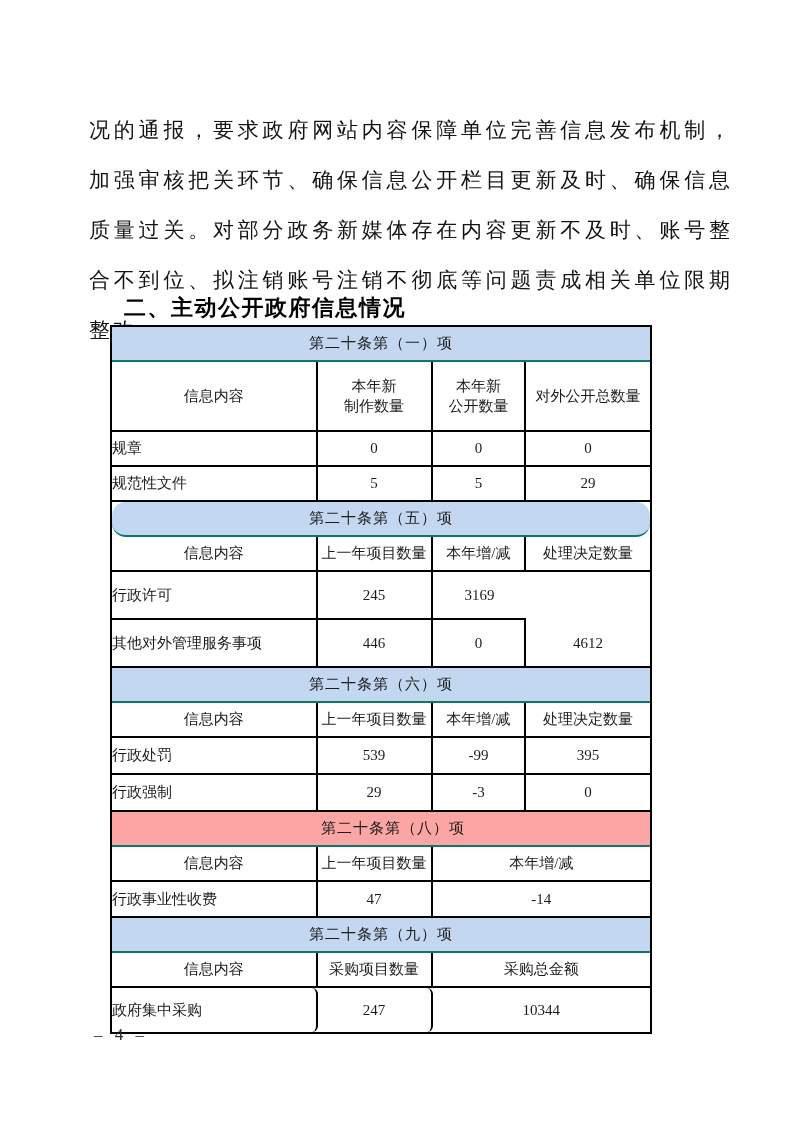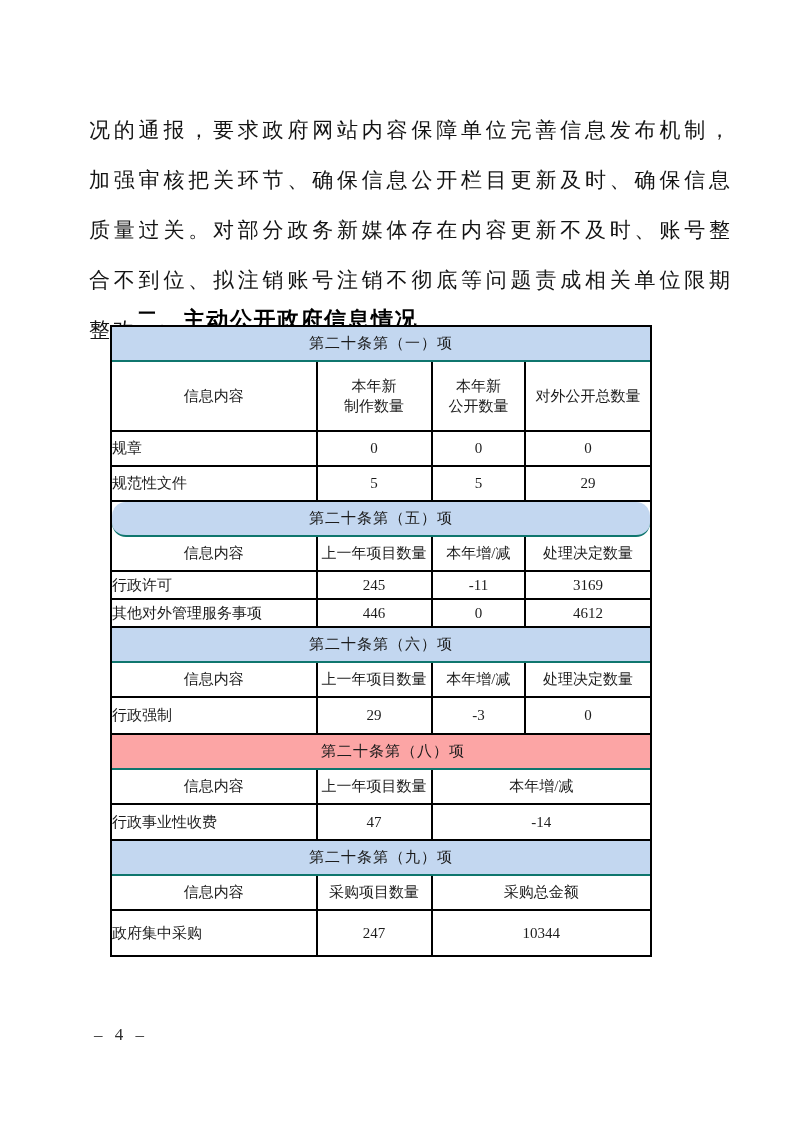--- a/index.html
+++ b/index.html
@@ -20,21 +20,21 @@
     font-size: 21px;
     line-height: 50px;
     letter-spacing: 3px;
     text-align: justify;
     color: #141414;
   }
 
   .heading {
     position: absolute;
     left: 124px; top: 293px;
-    margin: 12px;
+    margin: 0;
     font-family: "Liberation Sans", sans-serif;
     font-size: 22px;
     font-weight: bold;
     letter-spacing: 1.5px;
     color: #000;
   }
 
   .tables {
     position: absolute;
     left: 110px; top: 325px; width: 542px;
@@ -64,24 +64,24 @@
     text-align: center;
     white-space: pre-line;
     line-height: 1.35;
   }
   .cell:last-child { border-right: none; }
   .cell.left { justify-content: flex-start; text-align: center; }
 
   .hdr .cell { height: 35px; }
   .t0 .hdr .cell { height: 70px; }
   .t0 .data .cell { height: 35px; }
-  .t1 .data .cell { height: 28px; }
+  .t1 .data .cell { height: 48px; }
   .t2 .data .cell { height: 37px; }
   .t3 .data .cell { height: 36px; }
-  .t4 .data .cell { height: 44px; }
+  .t4 .data .cell { height: 44px; border-radius: 6px; }
 
   .section:last-child .row:last-child .cell { border-bottom: none; }
 
   .footer {
     position: absolute;
     left: 94px; top: 1025px;
     font-size: 17px;
     letter-spacing: 4px;
     color: #2a2a2a;
   }
@@ -123,37 +123,42 @@
         <div class="band" style="background: rgb(195, 215, 240); border-radius: 14px;">第二十条第（五）项</div>
         <div class="row hdr cols4">
           <div class="cell">信息内容</div>
           <div class="cell">上一年项目数量</div>
           <div class="cell">本年增/减</div>
           <div class="cell">处理决定数量</div>
         </div>
         <div class="row data cols4">
           <div class="cell left">行政许可</div>
           <div class="cell">245</div>
-          <div class="cell">-11</div>
           <div class="cell">3169</div>
         </div>
         <div class="row data cols4">
           <div class="cell left">其他对外管理服务事项</div>
           <div class="cell">446</div>
           <div class="cell">0</div>
           <div class="cell">4612</div>
         </div>
       </div>
       <div class="section t2">
         <div class="band" style="background: rgb(195, 215, 240);">第二十条第（六）项</div>
         <div class="row hdr cols4">
           <div class="cell">信息内容</div>
           <div class="cell">上一年项目数量</div>
           <div class="cell">本年增/减</div>
           <div class="cell">处理决定数量</div>
+        </div>
+        <div class="row data cols4">
+          <div class="cell left">行政处罚</div>
+          <div class="cell">539</div>
+          <div class="cell">-99</div>
+          <div class="cell">395</div>
         </div>
         <div class="row data cols4">
           <div class="cell left">行政强制</div>
           <div class="cell">29</div>
           <div class="cell">-3</div>
           <div class="cell">0</div>
         </div>
       </div>
       <div class="section t3">
         <div class="band" style="background: #fca5a5; padding-left: 24px;">第二十条第（八）项</div>

